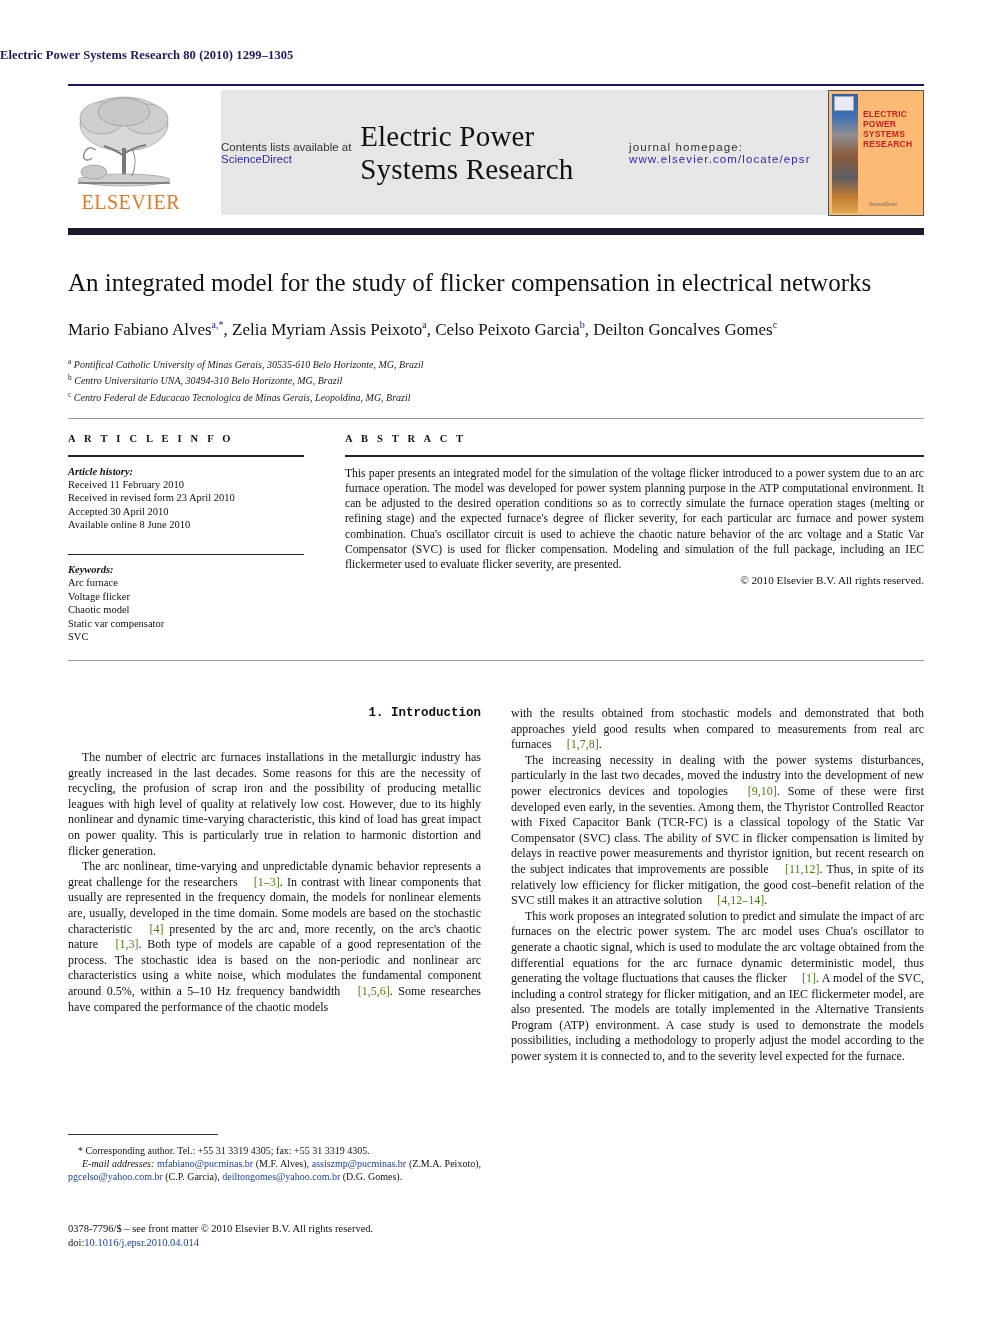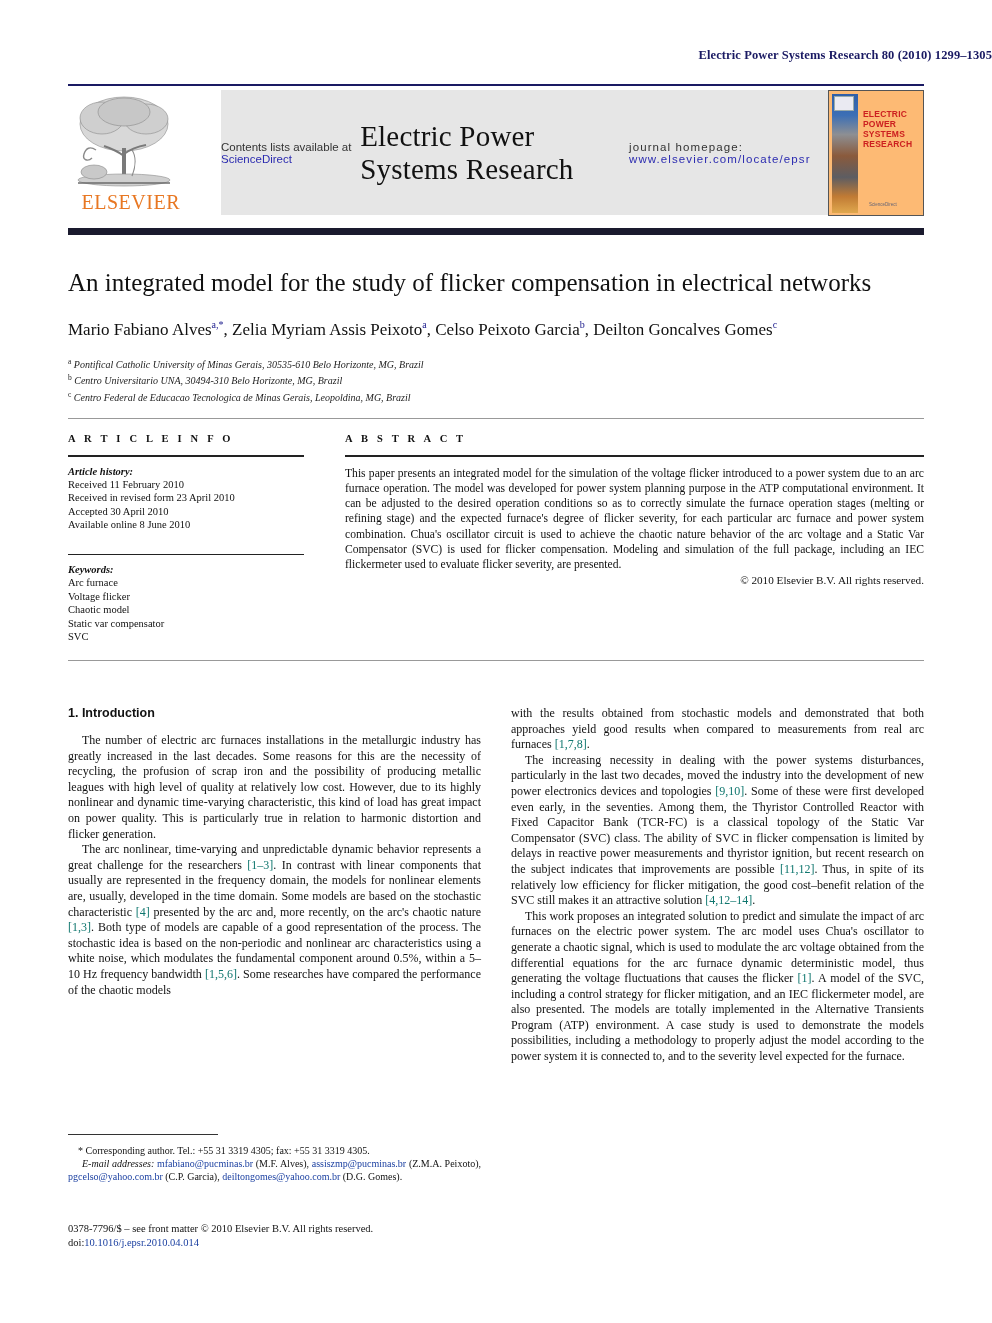--- a/index.html
+++ b/index.html
@@ -21,21 +21,21 @@
     width: 992px;
     height: 1323px;
   }
 
   
   .running-head {
     position: absolute;
     top: 48px;
     left: 0;
     width: 992px;
-    text-align: right;
+    text-align: left;
     font-family: "Liberation Serif", serif;
     font-weight: bold;
     font-size: 12.5px;
     color: #1a1a63;
     letter-spacing: 0.1px;
   }
 
   
   .banner-rule-top {
     position: absolute;
@@ -262,36 +262,37 @@
     position: absolute;
     left: 68px; top: 706px;
     width: 413px;
   }
   .body-right {
     position: absolute;
     left: 511px; top: 706px;
     width: 413px;
   }
   .section-heading {
-    font-family: Liberation Sans, sans-serif;
+    font-family: Liberation Mono, monospace;
     font-weight: bold;
     font-size: 12.5px;
     color: #111;
-    margin: 0 0 13px 0;
+    margin: 0 0 30px 0;
+    text-align: right;
   }
   .para {
     font-family: "Liberation Serif", serif;
     font-size: 12px;
     line-height: 15.6px;
     color: #111;
     text-align: justify;
     text-indent: 14px;
     margin: 0 0 0 0;
   }
-  .ref { color: #0f766e; }
+  .ref { color: #4d7c0f; margin-left: 12px; }
 
   
   .footnote-rule {
     position: absolute;
     left: 68px; top: 1134px;
     width: 150px; height: 1px;
     background: #333;
   }
   .footnotes {
     position: absolute;

